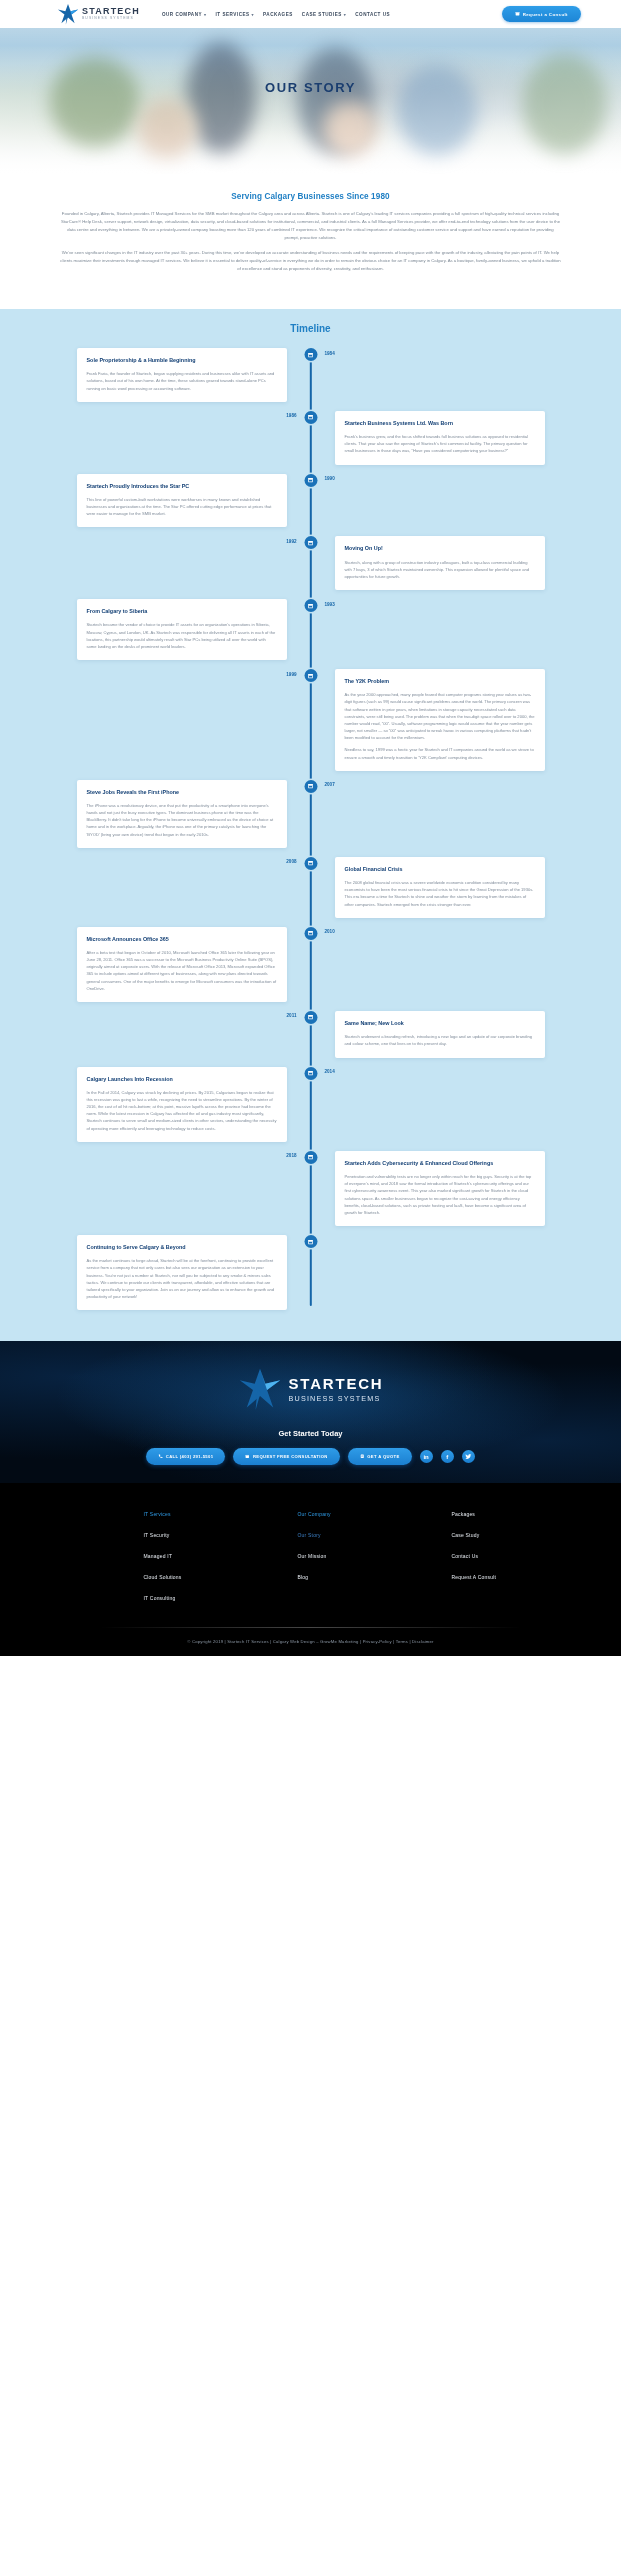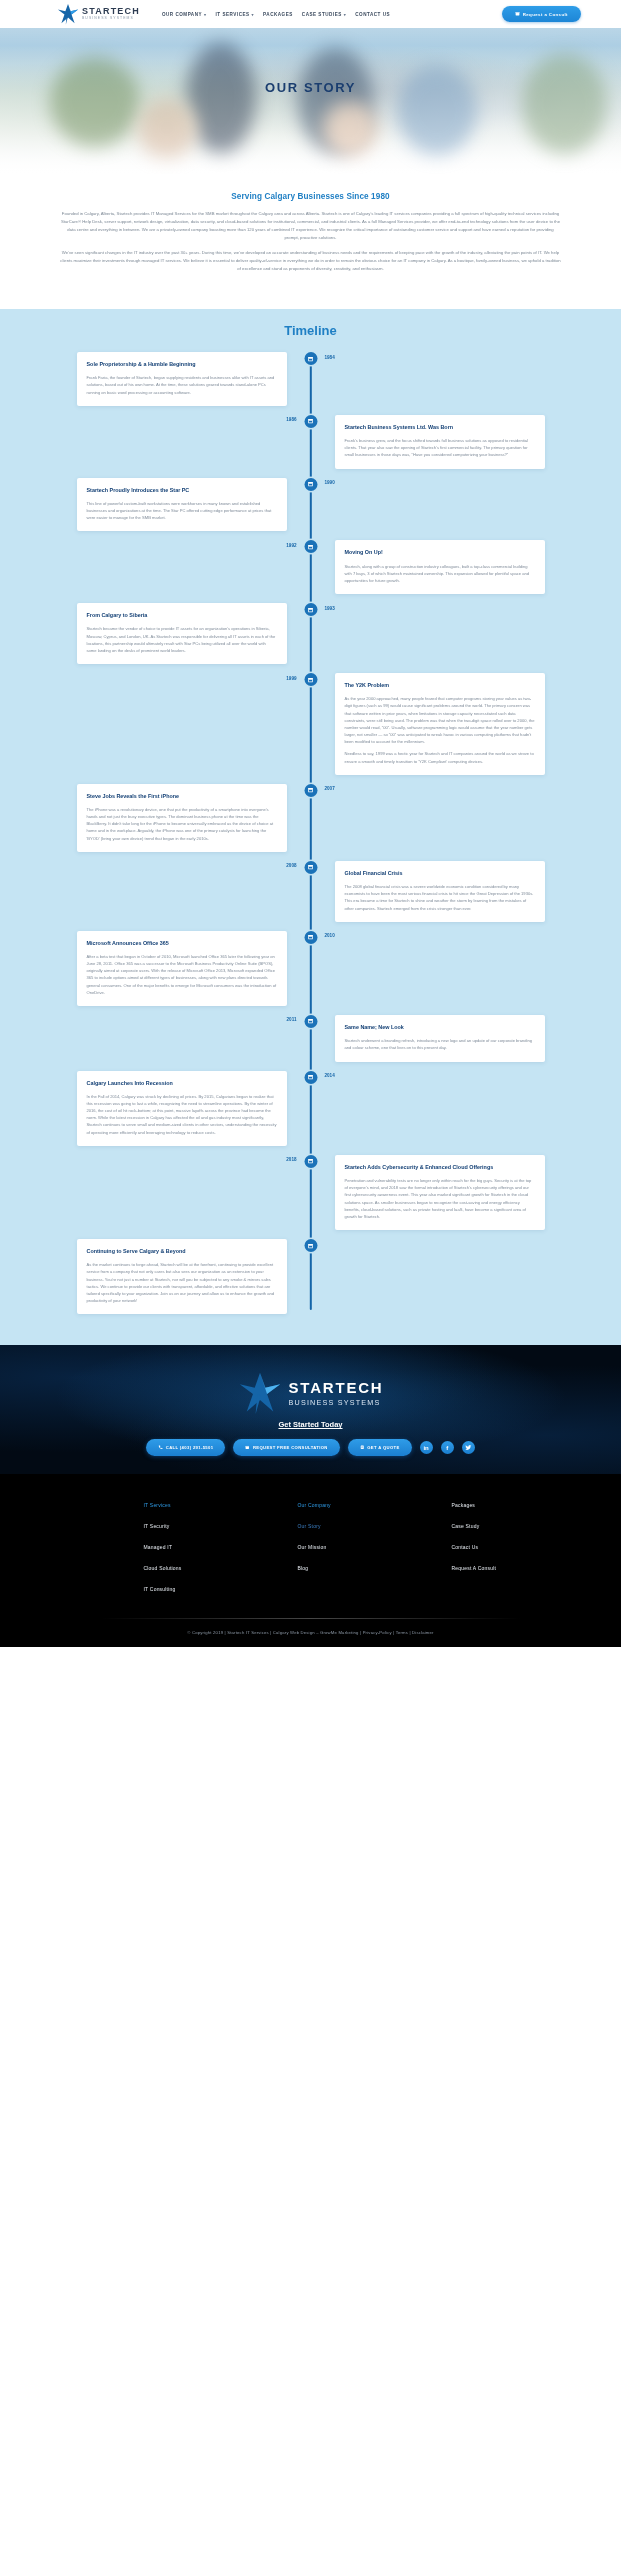--- a/index.html
+++ b/index.html
@@ -77,21 +77,21 @@
   .intro p {
     font-size: 4.25px; line-height: 1.85; color: #7b8794; margin-bottom: 8px;
     text-align: center;
   }
 
   
   .timeline-section {
     background: #c5e4f3; padding: 14px 0 22px; position: relative;
   }
   .tl-heading {
-    text-align: center; font-size: 13px; font-weight: bold;
+    text-align: center; font-size: 10px; font-weight: bold;
     color: #1f7fc4; margin-bottom: 14px;
   }
   .tl-wrap { position: relative; width: 621px; }
   .tl-spine {
     position: absolute; left: 50%; transform: translateX(-50%);
     top: 4px; bottom: 4px; width: 2.4px; background: #1565a8; border-radius: 2px;
   }
   .tl-row {
     position: relative; display: flex; align-items: flex-start;
     margin-bottom: 9px;
@@ -143,21 +143,21 @@
       radial-gradient(ellipse at 88% 70%, rgba(16,70,130,.35), transparent 55%),
       #020a14;
   }
   .cta-inner { position: relative; z-index: 3; }
   .foot-logo { display: flex; align-items: center; justify-content: center; gap: 7px; }
   .foot-star { width: 44px; height: 44px; position: relative; }
   .foot-logo-text { text-align: left; line-height: 1.1; }
   .foot-logo-title { font-size: 15px; font-weight: bold; letter-spacing: 1.8px; color: #ffffff; }
   .foot-logo-sub { font-size: 7.2px; letter-spacing: 1.2px; color: #dbe6f2; margin-top: 2px; }
   .cta-head {
-    margin-top: 5px; font-size: 7.5px; font-weight: bold; color: #fff; text-decoration: underline;
+    margin-top: 18px; font-size: 7.5px; font-weight: bold; color: #fff;
   }
   .cta-btns {
     margin-top: 10px; display: flex; align-items: center; justify-content: center; gap: 8px;
   }
   .pill {
     background: linear-gradient(180deg,#2f9ce8,#1b7fd0);
     color: #fff; font-size: 4.2px; font-weight: bold; letter-spacing: .35px;
     border-radius: 11px; padding: 5.5px 12px; white-space: nowrap; cursor: pointer;
     display: flex; align-items: center; gap: 3px;
     box-shadow: 0 1px 4px rgba(20,100,180,.5);

